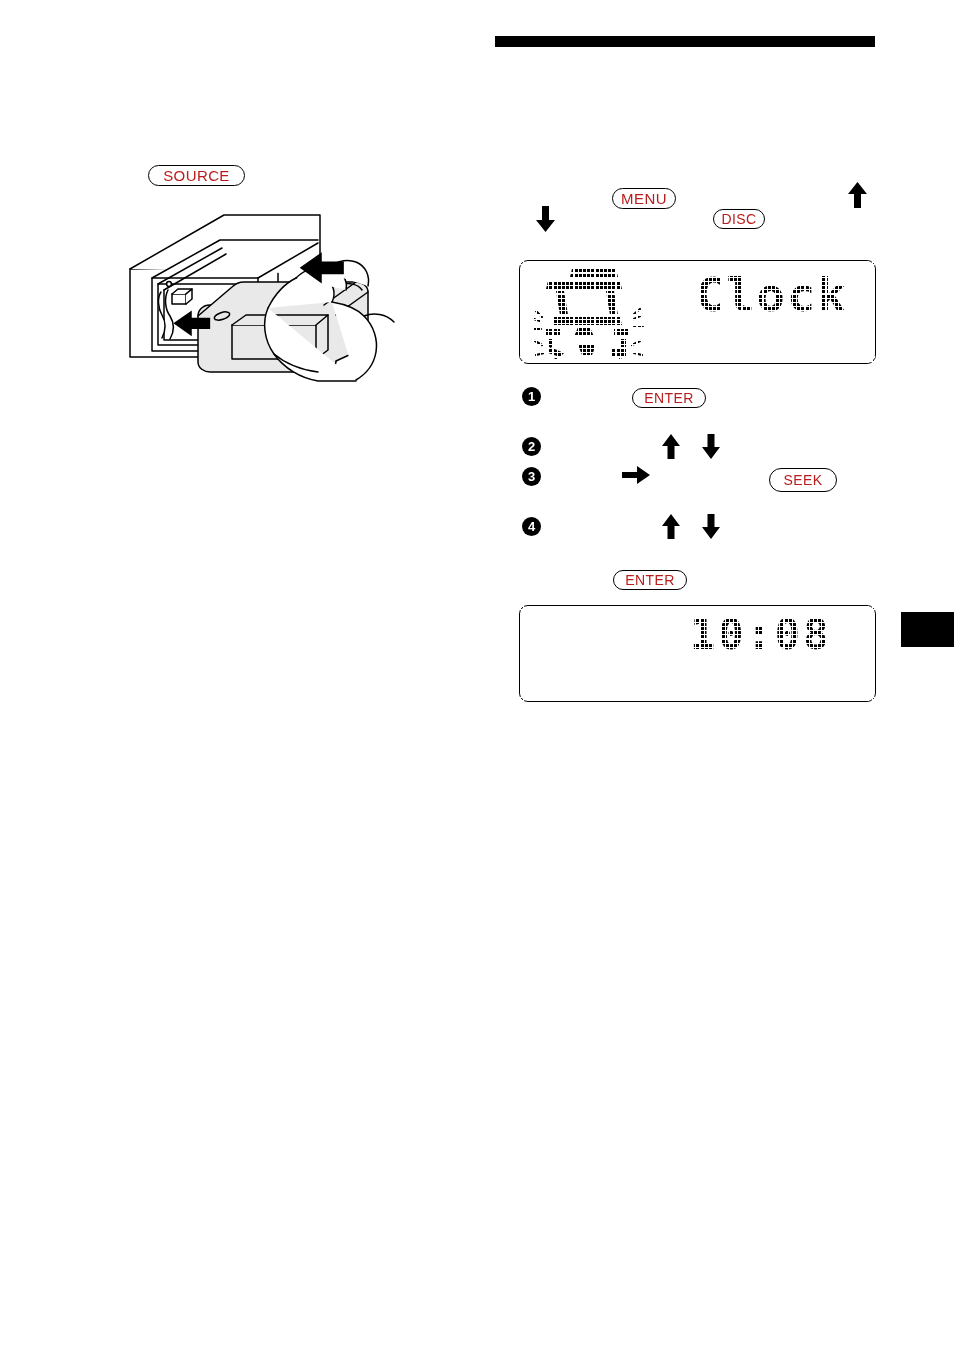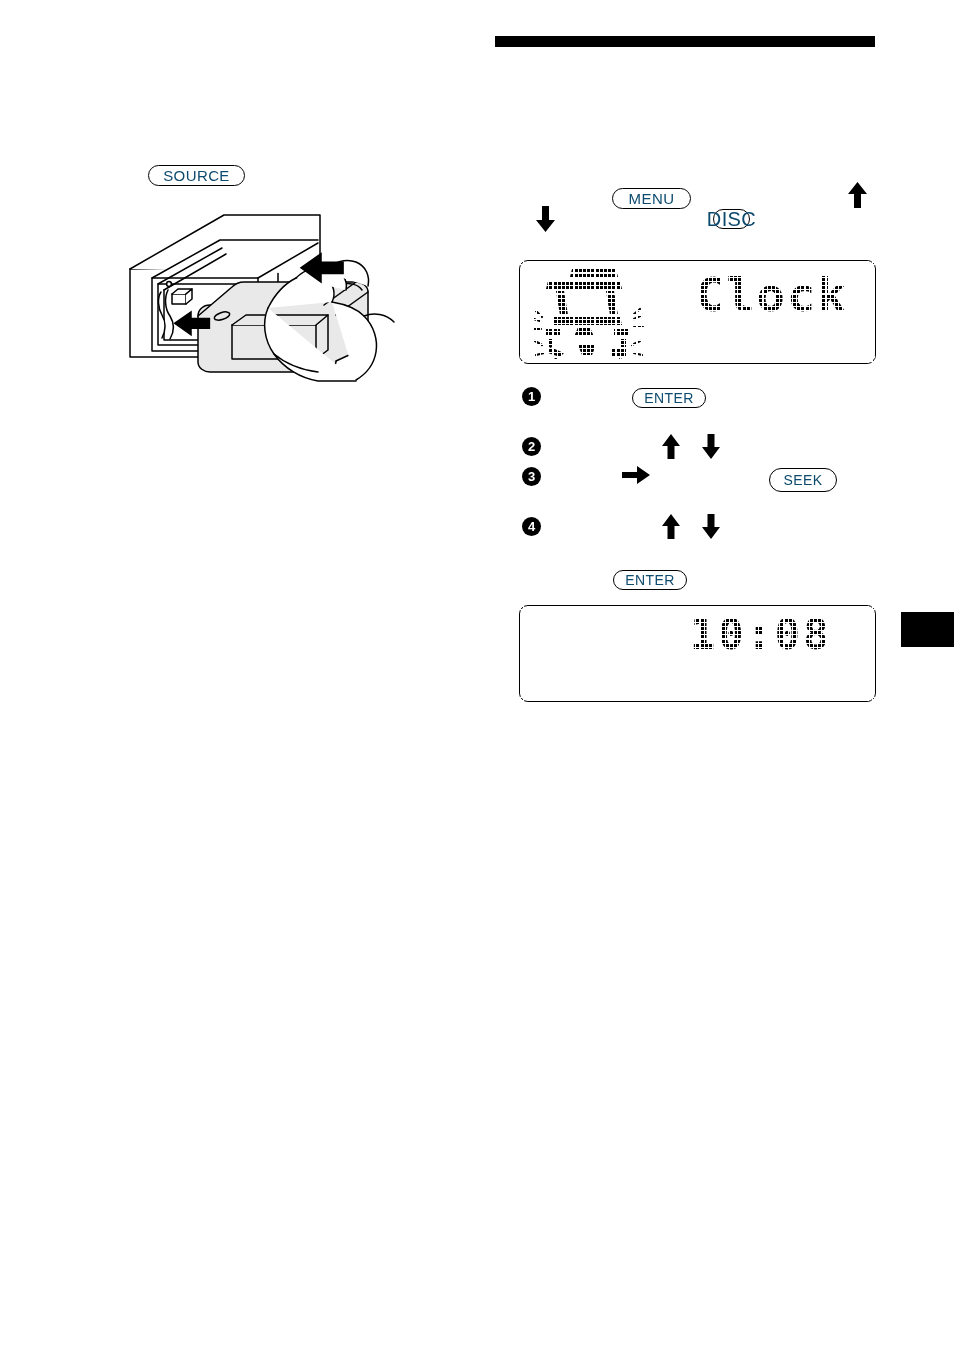--- a/index.html
+++ b/index.html
@@ -42,43 +42,43 @@
 
   
   .pill {
     position: absolute;
     display: inline-flex;
     align-items: center;
     justify-content: center;
     border: 1.6px solid #000;
     border-radius: 999px;
     background: #fff;
-    color: #0c4a6e;
+    color: #b91c1c;
     font-weight: 400;
     letter-spacing: 0.4px;
     box-sizing: border-box;
     white-space: nowrap;
     font-family: "Liberation Sans", sans-serif;
   }
   .pill::after {
     
     content: "";
     position: absolute;
     left: 2px;
     top: 2px;
     right: -2px;
     bottom: -2px;
     border-radius: 999px;
     border: 1.2px solid rgba(0,0,0,0.30);
     z-index: -1;
   }
 
   .pill-source { left: 148px; top: 165px; width: 97px; height: 21px; font-size: 15px; }
-  .pill-menu   { left: 612px; top: 188px; width: 79px; height: 21px; font-size: 15px; }
-  .pill-disc   { left: 713px; top: 209px; width: 37px; height: 20px; font-size: 20px; }
+  .pill-menu   { left: 612px; top: 188px; width: 64px; height: 21px; font-size: 15px; }
+  .pill-disc   { left: 713px; top: 209px; width: 52px; height: 20px; font-size: 14px; }
   .pill-enter1 { left: 632px; top: 388px; width: 74px; height: 20px; font-size: 14px; }
   .pill-seek   { left: 769px; top: 468px; width: 68px; height: 24px; font-size: 14px; }
   .pill-enter2 { left: 613px; top: 570px; width: 74px; height: 20px; font-size: 14px; }
 
   
   .arrow { position: absolute; }
   .arrow svg { display: block; }
 
   .arr-down-top  { left: 536px; top: 206px; }
   .arr-up-right  { left: 848px; top: 182px; }

